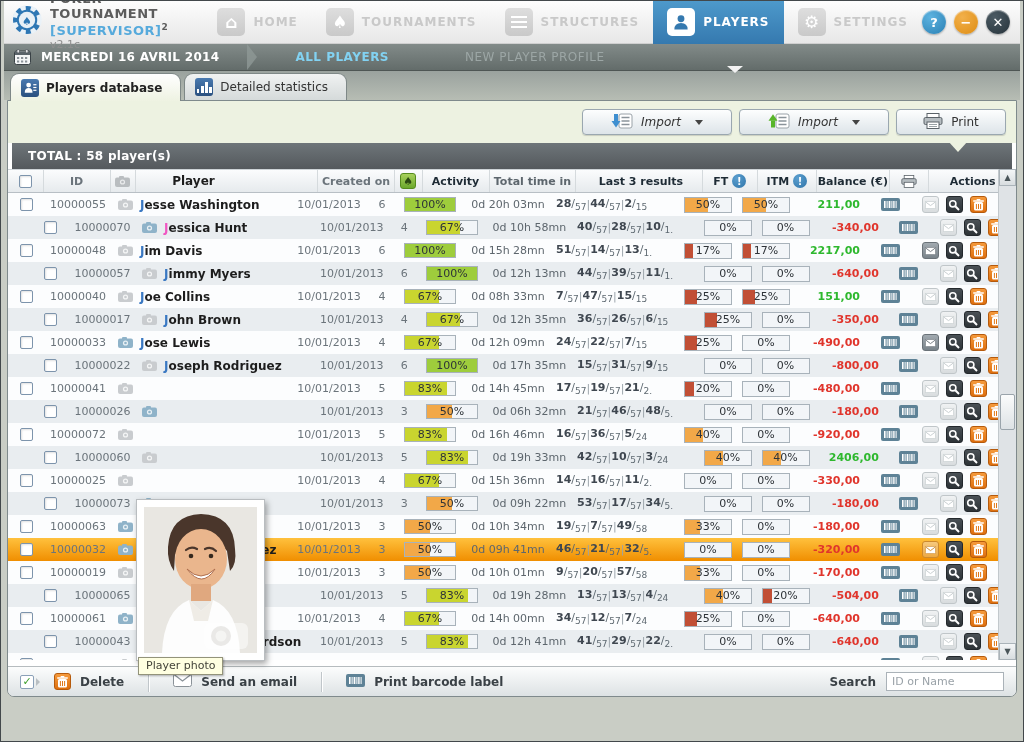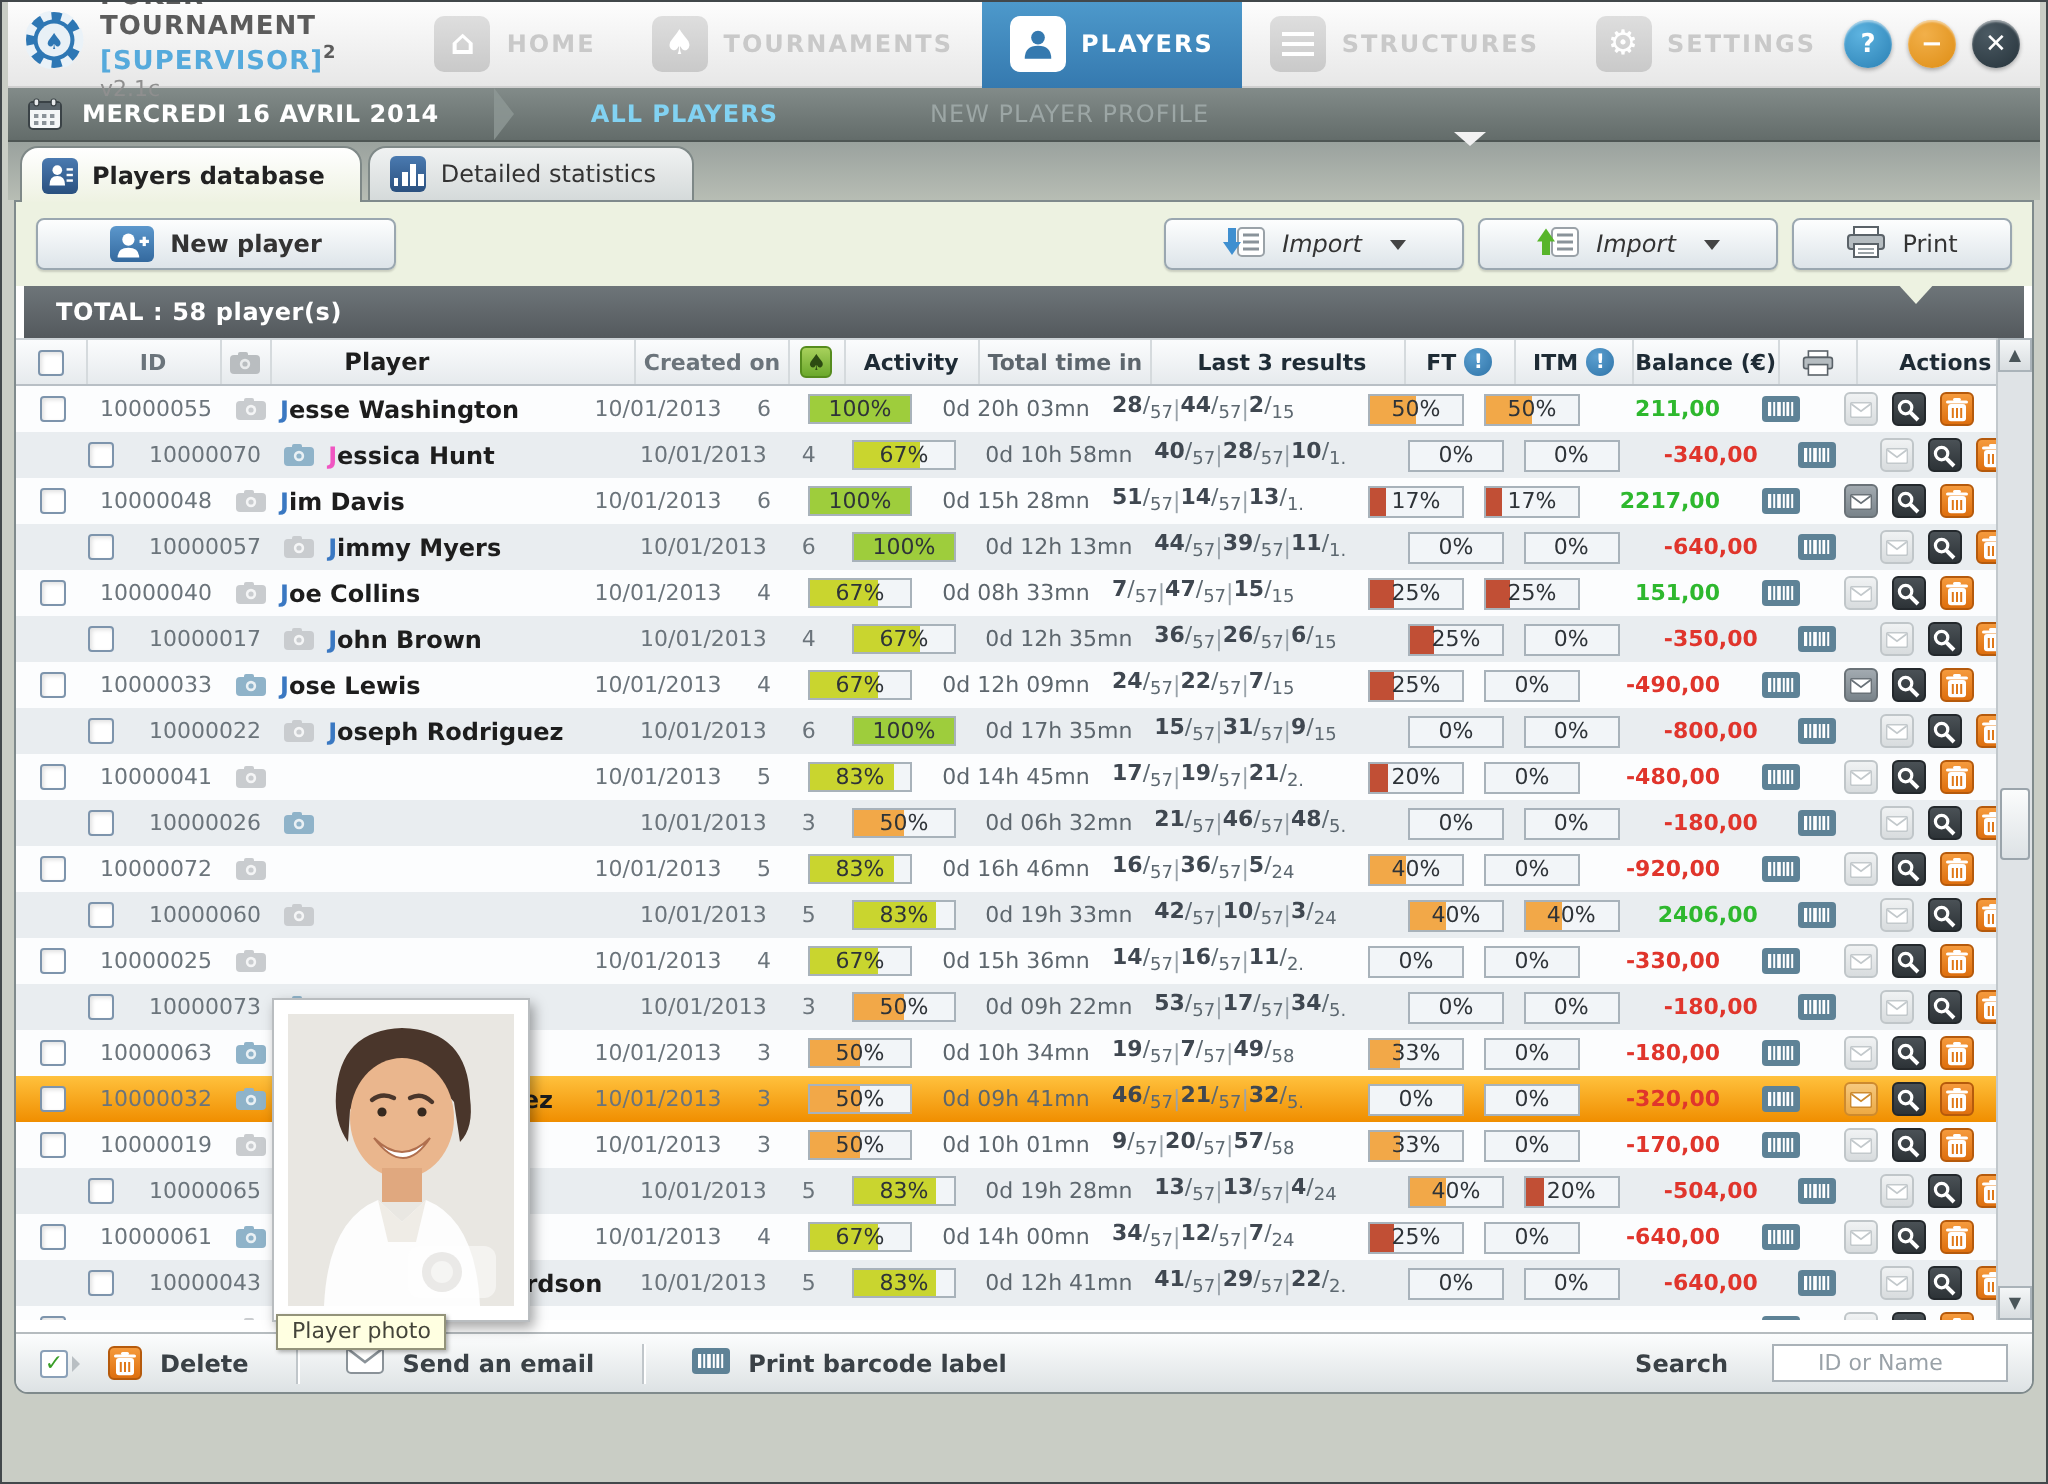--- a/index.html
+++ b/index.html
@@ -105,21 +105,21 @@
   .photo-pop svg{display:block;}
   .photo-tip{position:absolute;left:130px;top:556px;background:#ffffe1;border:1px solid #93937a;font-size:11px;color:#44443a;padding:1px 7px 2px;box-shadow:1px 1px 2px rgba(0,0,0,.3);z-index:7;}
   
   .bottombar{height:30px;background:linear-gradient(#fcfdfd,#dde2e4);border-top:1px solid #b6bcbf;display:flex;align-items:center;font-size:12px;font-weight:bold;color:#3a4146;padding:0 12px;}
   .bb-group{display:flex;align-items:center;gap:9px;padding:0 14px;cursor:pointer;}
   .bb-div{width:1px;height:20px;background:#c0c6ca;margin:0 10px;box-shadow:1px 0 0 #fff;}
   .bb-cb{width:14px;height:14px;background:#fff;border:1px solid #8aa0b8;border-radius:2px;display:flex;align-items:center;justify-content:center;color:#3a9e28;font-size:11px;font-weight:bold;cursor:pointer;}
   .bb-caret{width:0;height:0;border-top:4px solid transparent;border-bottom:4px solid transparent;border-left:4px solid #b9bfc3;margin-left:2px;}
   .bb-trash{width:17px;height:17px;border-radius:3px;background:linear-gradient(#f59a3c,#de6f0e);border:1px solid #b55a0c;display:flex;align-items:center;justify-content:center;}
   .searchbox{margin-left:auto;display:flex;align-items:center;gap:10px;}
-  .searchbox input{width:118px;height:19px;border:1px solid #aab2b8;font-size:11px;padding:0 22px;color:#444;font-family:"DejaVu Sans",sans-serif;margin-left:12px;}
+  .searchbox input{width:118px;height:19px;border:1px solid #aab2b8;font-size:11px;padding:0 5px;color:#444;font-family:"DejaVu Sans",sans-serif;}
   .searchbox input::placeholder{color:#9aa2a8;}
   .excl{width:14px;height:14px;border-radius:50%;background:radial-gradient(circle at 35% 30%,#5b9fd0,#2f74a8);color:#fff;font-size:10px;font-weight:bold;display:flex;align-items:center;justify-content:center;}
   .hdr-spade{width:16px;height:16px;border-radius:3px;background:linear-gradient(#a8d15c,#6ba82c);border:1px solid #568c1e;color:#2c4a12;font-size:11px;display:flex;align-items:center;justify-content:center;}
 </style>
 </head>
 <body>
 
 <div class="window">
 
 
@@ -137,34 +137,34 @@
       </div>
     </div>
     <div class="nav-item">
       <span class="nav-ico">⌂</span>
       <span class="nav-label">HOME</span>
     </div>
     <div class="nav-item">
       <span class="nav-ico">♠</span>
       <span class="nav-label">TOURNAMENTS</span>
     </div>
+    <div class="nav-item">
+      <span class="nav-ico">
+          <span class="struct-lines"></span>
+        </span>
+      <span class="nav-label">STRUCTURES</span>
+    </div>
     <div class="nav-item active">
       <span class="nav-ico">
           <svg width="16" height="16" viewBox="0 0 14 14">
             <circle cx="7" cy="4.2" r="3" fill="#3579af"></circle>
             <path d="M1.2 13.5 Q1.2 7.8 7 7.8 Q12.8 7.8 12.8 13.5 Z" fill="#3579af"></path>
           </svg>
         </span>
       <span class="nav-label">PLAYERS</span>
-    </div>
-    <div class="nav-item">
-      <span class="nav-ico">
-          <span class="struct-lines"></span>
-        </span>
-      <span class="nav-label">STRUCTURES</span>
     </div>
     <div class="nav-item">
       <span class="nav-ico">⚙</span>
       <span class="nav-label">SETTINGS</span>
     </div>
     <div class="winbtns">
       <span class="wbtn help">?</span>
       <span class="wbtn min">−</span>
       <span class="wbtn close">✕</span>
     </div>
@@ -217,31 +217,20 @@
             <i style="height:11px"></i>
             <i style="height:6px"></i>
           </span>
         </span>
       <span>Detailed statistics</span>
     </div>
   </div>
 
   <div class="panel">
     <div class="toolbar">
-      <div class="tbtn newp">
-        <span class="np-ico">
-            <svg width="18" height="15" viewBox="0 0 20 16">
-              <circle cx="8" cy="5" r="3.4" fill="#fff"></circle>
-              <path d="M2 15 Q2 9.5 8 9.5 Q14 9.5 14 15 Z" fill="#fff"></path>
-              <rect x="14.2" y="5.1" width="5.2" height="1.8" fill="#fff"></rect>
-              <rect x="15.9" y="3.4" width="1.8" height="5.2" fill="#fff"></rect>
-            </svg>
-          </span>
-        <span>New player</span>
-      </div>
       <div class="spacer"></div>
       <div class="tbtn imp">
         <span><svg width="22" height="16" viewBox="0 0 22 16">
               <rect x="8" y="1" width="13" height="14" rx="2" fill="#fff" stroke="#9aa2a8"></rect>
               <g stroke="#8a939a" stroke-width="1.4">
                 <line x1="10.5" y1="4.5" x2="18.5" y2="4.5"></line>
                 <line x1="10.5" y1="8" x2="18.5" y2="8"></line>
                 <line x1="10.5" y1="11.5" x2="18.5" y2="11.5"></line>
               </g>
               <g fill="#3f8fd0">

